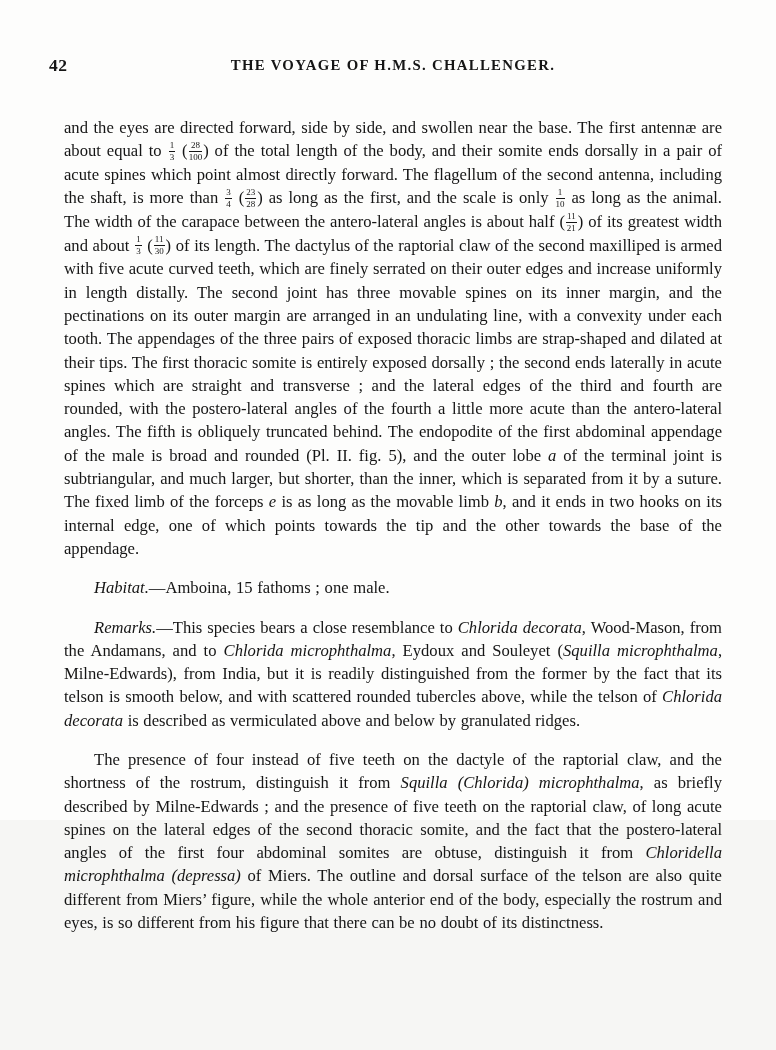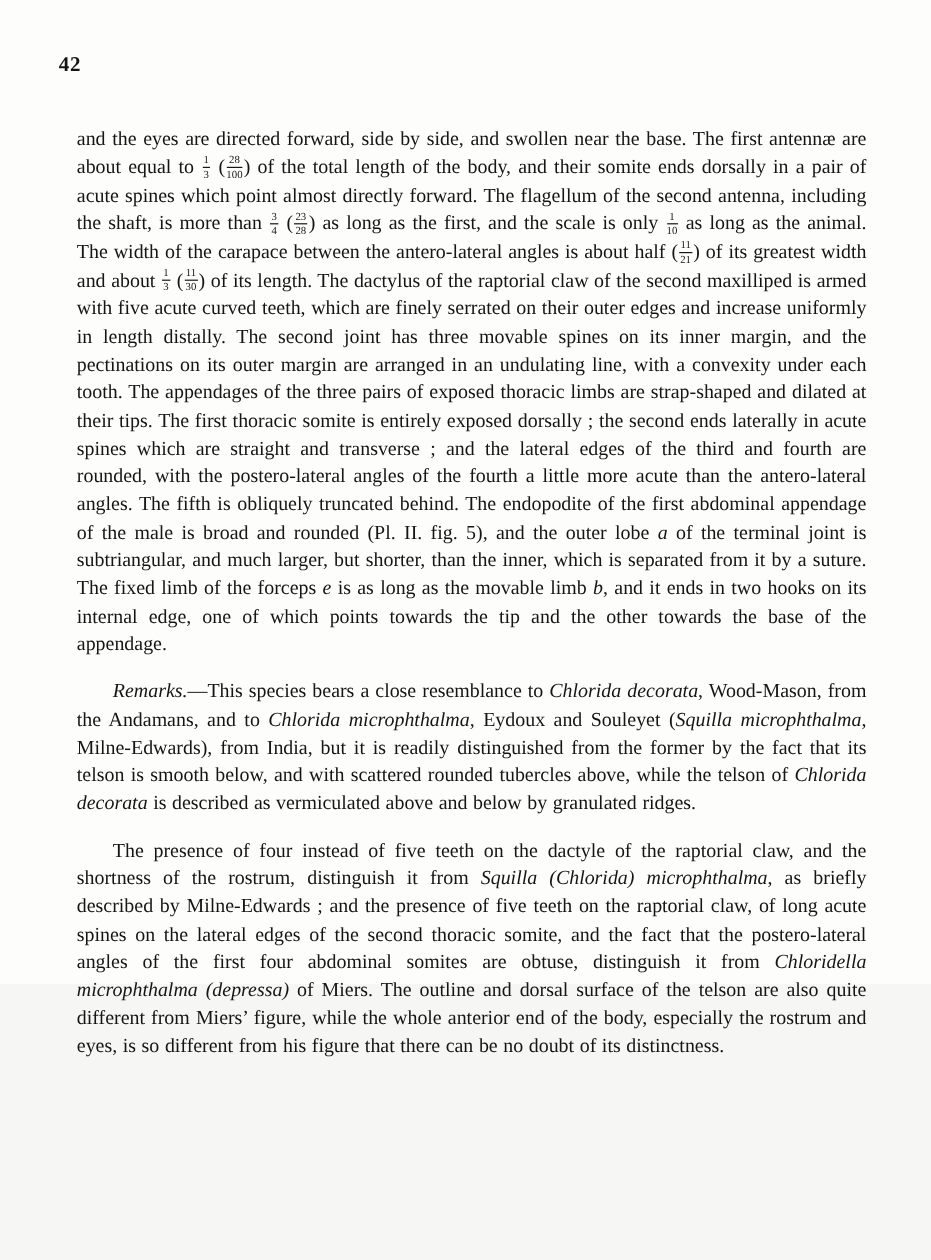--- a/index.html
+++ b/index.html
@@ -5,21 +5,21 @@
   html, body { margin: 0; padding: 0; }
   body {
     width: 776px; height: 1050px;
     background: #f6f6f4;
     overflow: hidden;
   }
   .page {
     box-sizing: border-box;
     width: 776px; height: 820px;
     background: #fdfdfc;
-    padding: 42px 38px 0 48px;
+    padding: 54px 38px 0 48px;
     font-family: "Liberation Serif", "DejaVu Serif", serif;
     color: #151515;
   }
   .head { position: relative; height: 46px; }
   .pagenum {
     position: absolute; left: 1px; top: 1px;
     font-weight: bold; font-size: 17.5px; letter-spacing: .5px;
   }
   .runhead {
     position: absolute; left: 0; right: 0; top: 3px;
@@ -49,19 +49,21 @@
   }
   .frac .fn { display: block; border-bottom: 1px solid #151515; padding: 0 1px 1px; }
   .frac .fd { display: block; padding-top: 1px; }
 </style>
 </head>
 <body>
 
 <div class="page">
   <div class="head">
     <span class="pagenum">42</span>
+    <span class="runhead">THE VOYAGE OF H.M.S. CHALLENGER.</span>
   </div>
   <div class="bodytext">
       <p class=""><span>and the eyes are directed forward, side by side, and swollen near the base.  The first antennæ are about equal to </span><span class="frac"><span class="fn">1</span><span class="fd">3</span></span><span> (</span><span class="frac"><span class="fn">28</span><span class="fd">100</span></span><span>) of the total length of the body, and their somite ends dorsally in a pair of acute spines which point almost directly forward.  The flagellum of the second antenna, including the shaft, is more than </span><span class="frac"><span class="fn">3</span><span class="fd">4</span></span><span> (</span><span class="frac"><span class="fn">23</span><span class="fd">28</span></span><span>) as long as the first, and the scale is only </span><span class="frac"><span class="fn">1</span><span class="fd">10</span></span><span> as long as the animal.  The width of the carapace between the antero-lateral angles is about half (</span><span class="frac"><span class="fn">11</span><span class="fd">21</span></span><span>) of its greatest width and about </span><span class="frac"><span class="fn">1</span><span class="fd">3</span></span><span> (</span><span class="frac"><span class="fn">11</span><span class="fd">30</span></span><span>) of its length.  The dactylus of the raptorial claw of the second maxilliped is armed with five acute curved teeth, which are finely serrated on their outer edges and increase uniformly in length distally.  The second joint has three movable spines on its inner margin, and the pectinations on its outer margin are arranged in an undulating line, with a convexity under each tooth.  The appendages of the three pairs of exposed thoracic limbs are strap-shaped and dilated at their tips.  The first thoracic somite is entirely exposed dorsally ; the second ends laterally in acute spines which are straight and transverse ; and the lateral edges of the third and fourth are rounded, with the postero-lateral angles of the fourth a little more acute than the antero-lateral angles.  The fifth is obliquely truncated behind.  The endopodite of the first abdominal appendage of the male is broad and rounded (Pl. II. fig. 5), and the outer lobe </span><span class="it">a</span><span> of the terminal joint is subtriangular, and much larger, but shorter, than the inner, which is separated from it by a suture.  The fixed limb of the forceps </span><span class="it">e</span><span> is as long as the movable limb </span><span class="it">b</span><span>, and it ends in two hooks on its internal edge, one of which points towards the tip and the other towards the base of the appendage.</span></p>
+      <p class="indent"><span class="it">Habitat.</span><span>—Amboina, 15 fathoms ; one male.</span></p>
       <p class="indent"><span class="it">Remarks.</span><span>—This species bears a close resemblance to </span><span class="it">Chlorida decorata</span><span>, Wood-Mason, from the Andamans, and to </span><span class="it">Chlorida microphthalma</span><span>, Eydoux and Souleyet (</span><span class="it">Squilla microphthalma</span><span>, Milne-Edwards), from India, but it is readily distinguished from the former by the fact that its telson is smooth below, and with scattered rounded tubercles above, while the telson of </span><span class="it">Chlorida decorata</span><span> is described as vermiculated above and below by granulated ridges.</span></p>
       <p class="indent"><span>The presence of four instead of five teeth on the dactyle of the raptorial claw, and the shortness of the rostrum, distinguish it from </span><span class="it">Squilla (Chlorida) microphthalma</span><span>, as briefly described by Milne-Edwards ; and the presence of five teeth on the raptorial claw, of long acute spines on the lateral edges of the second thoracic somite, and the fact that the postero-lateral angles of the first four abdominal somites are obtuse, distinguish it from </span><span class="it">Chloridella microphthalma (depressa)</span><span> of Miers.  The outline and dorsal surface of the telson are also quite different from Miers’ figure, while the whole anterior end of the body, especially the rostrum and eyes, is so different from his figure that there can be no doubt of its distinctness.</span></p>
     </div>
 </div>
 
 </body></html>

